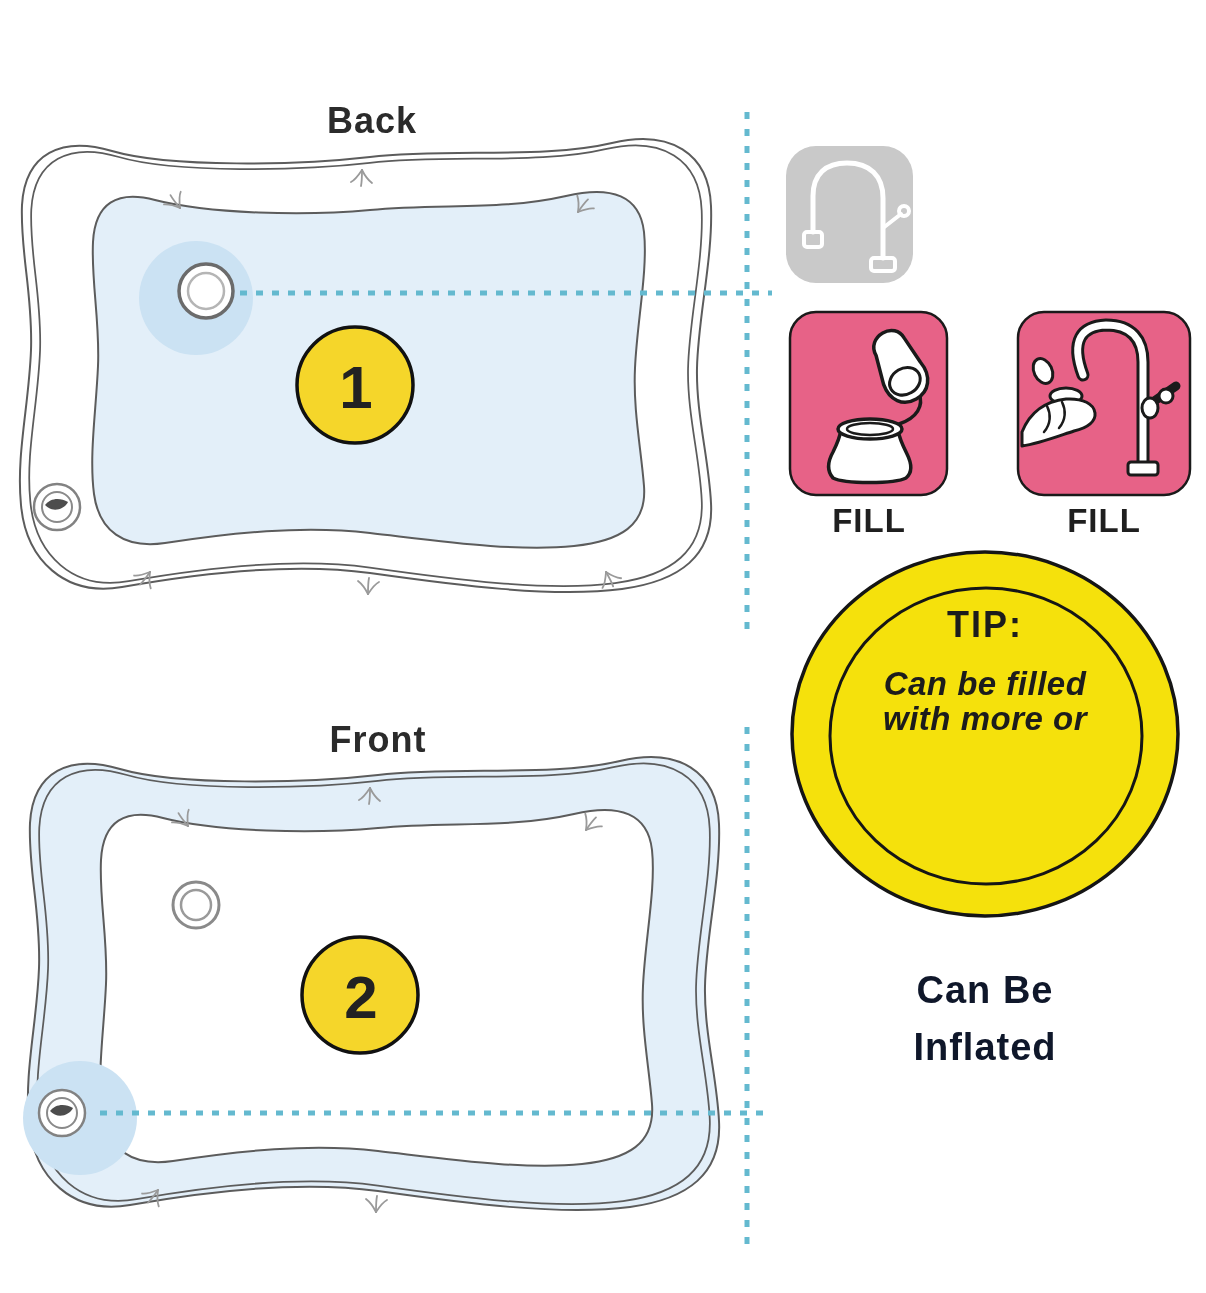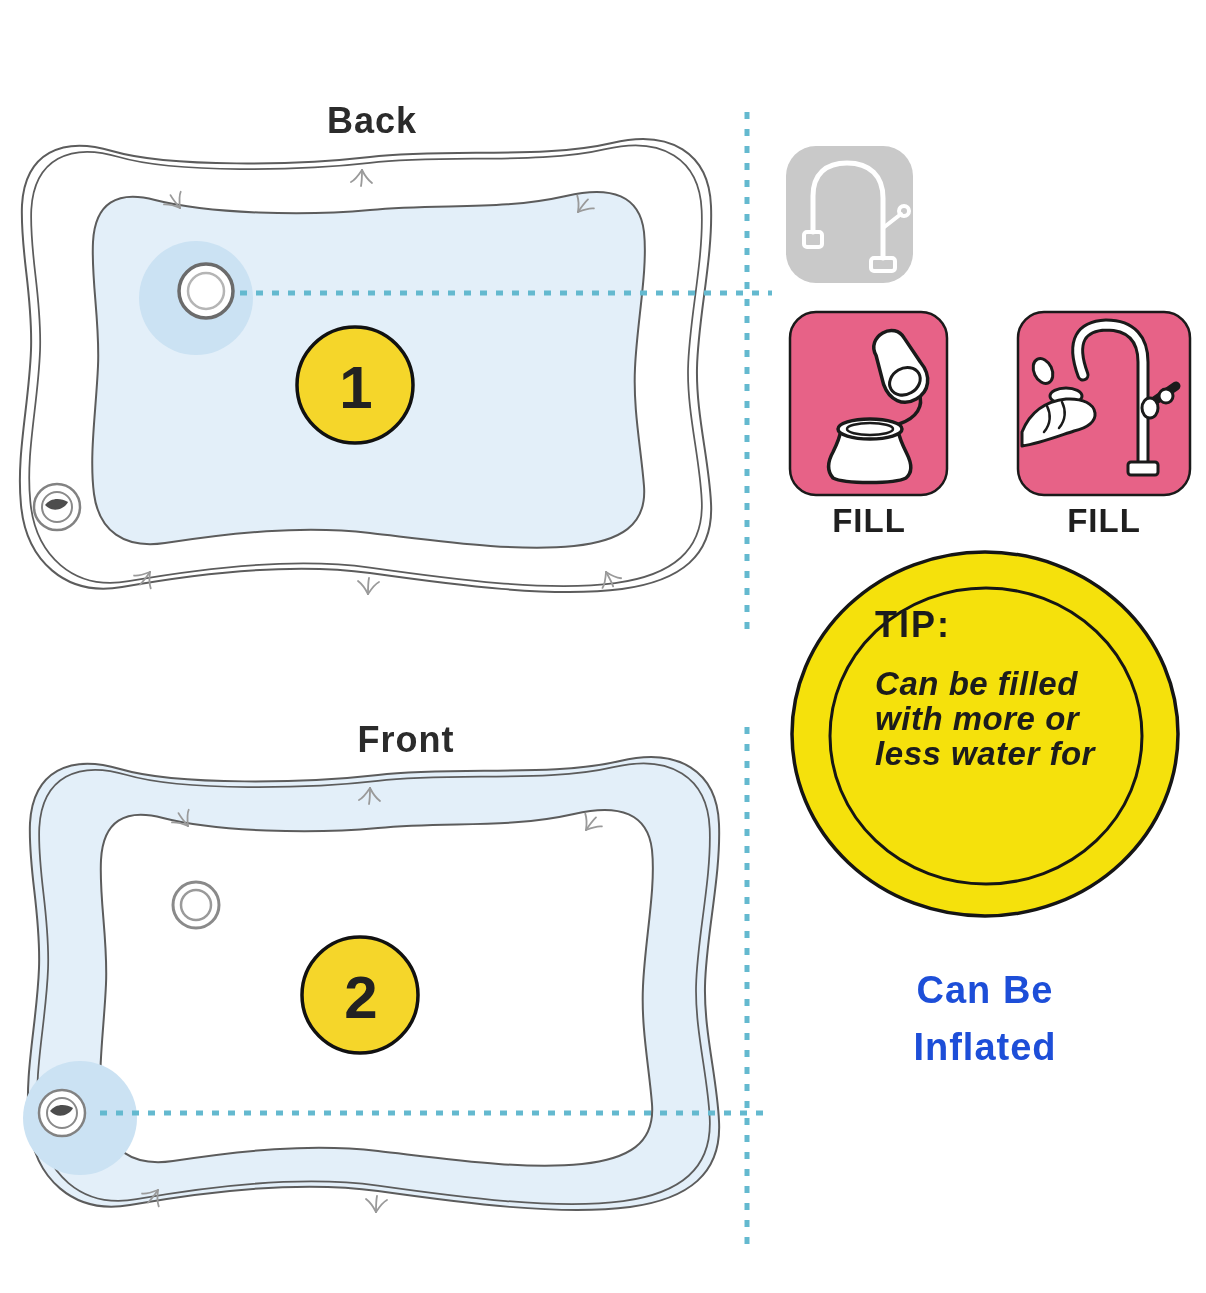--- a/index.html
+++ b/index.html
@@ -21,33 +21,34 @@
     letter-spacing:1px;
   }
   .view-title{font-size:36px;color:#2b2b2b;}
   .step-num{font-size:60px;color:#222;letter-spacing:0;}
   .step-label{font-size:33px;}
   .tip-block{
     position:absolute;
     left:985px;
     top:604px;
     transform:translateX(-50%);
+    text-align:center;
     font-weight:700;
     color:#1c1c1c;
   }
   .tip-heading{font-size:36px;letter-spacing:2px;margin-bottom:20px;}
   .tip-line{font-size:33px;line-height:35px;letter-spacing:0.5px;font-style:italic;}
   .note-block{
     position:absolute;
     left:985px;
     top:962px;
     transform:translateX(-50%);
     text-align:center;
     font-weight:700;
-    color:#1d4ed8;
+    color:#0f172a;
     font-size:38px;
     line-height:57px;
     letter-spacing:1px;
   }
 </style>
 </head>
 <body>
 
 <div class="stage">
 
@@ -191,30 +192,29 @@
 
     <g>
       <ellipse cx="985" cy="734" rx="193" ry="182" fill="#F5E10C" stroke="#151515" stroke-width="3.5"></ellipse>
       <ellipse cx="986" cy="736" rx="156" ry="148" fill="none" stroke="#151515" stroke-width="3"></ellipse>
     </g>
   </svg>
 
   <div class="label view-title" style="left:372px;top:121px;">Back</div>
   <div class="label step-num" style="left:356px;top:387px;">1</div>
 
-  <div class="label view-title" style="left:378px;top:740px;margin-left:28px;">Front</div>
+  <div class="label view-title" style="left:378px;top:740px;">Front</div>
   <div class="label step-num" style="left:361px;top:997px;">2</div>
 
   <div class="label step-label" style="left:869px;top:521px;">FILL</div>
   <div class="label step-label" style="left:1104px;top:521px;">FILL</div>
 
   <div class="tip-block">
     <div class="tip-heading">TIP:</div>
     <div class="tip-line">Can be filled</div>
     <div class="tip-line">with more or</div>
-    <div class="tip-line">less water for</div>
   </div>
 
   <div class="note-block">
     <div>Can Be Inflated</div>
   </div>
 
 </div>
 
 </body></html>

